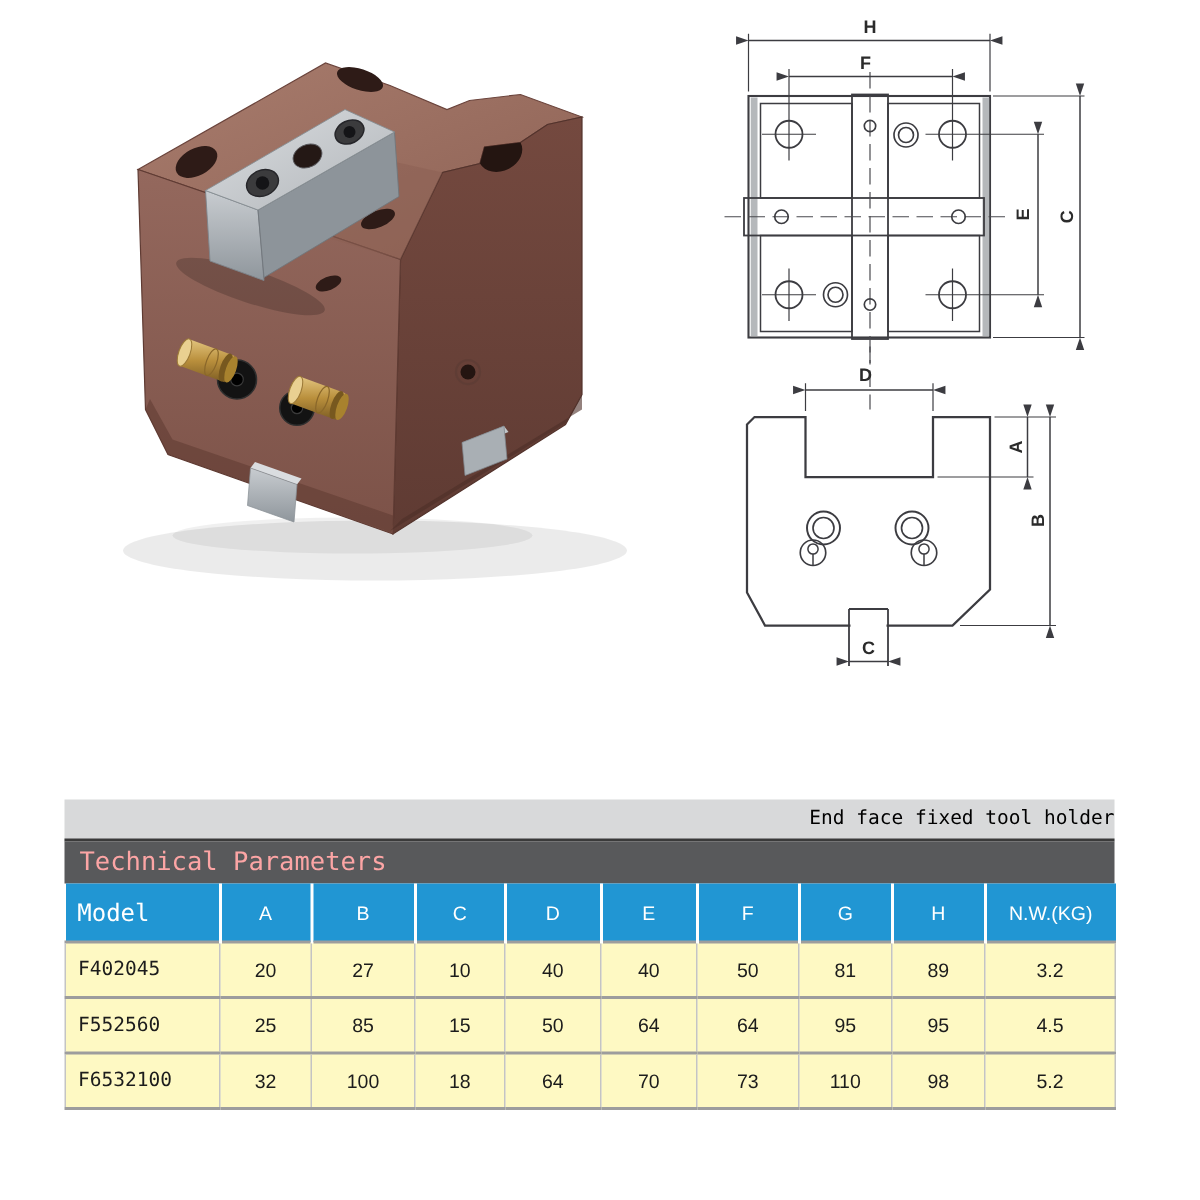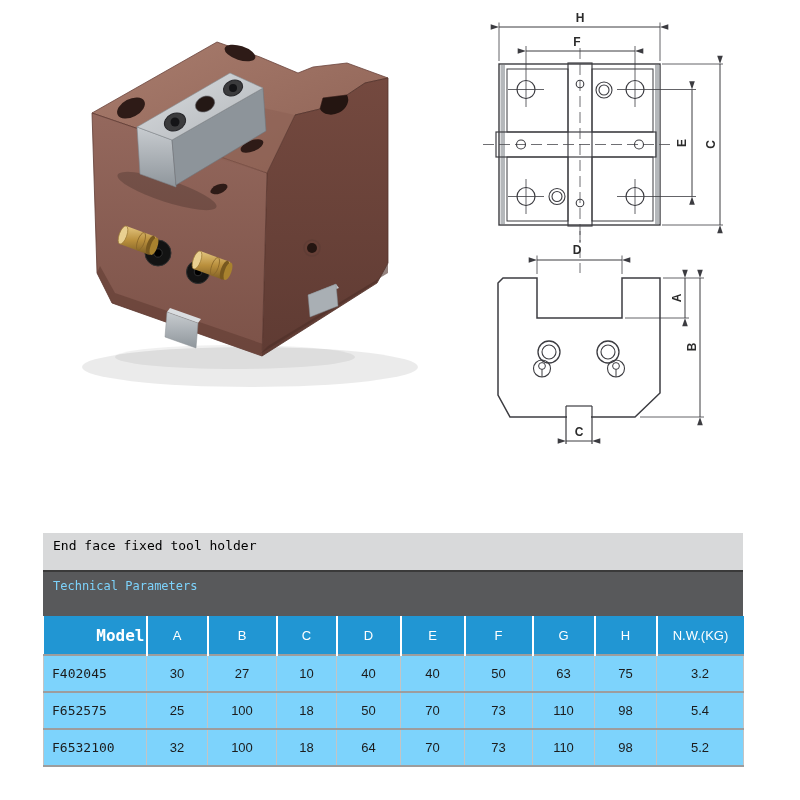--- a/index.html
+++ b/index.html
@@ -5,45 +5,45 @@
   html,body{margin:0;padding:0;}
   body{
     width:800px;height:800px;position:relative;background:#ffffff;
     font-family:"Liberation Sans",sans-serif;overflow:hidden;
   }
   .photo-wrap{position:absolute;left:55px;top:5px;width:395px;height:390px;}
   .drawing-wrap{position:absolute;left:460px;top:0;width:300px;height:470px;}
 
   .spec-table{position:absolute;left:43px;top:533px;width:700px;}
   .tbl-title{
-    box-sizing:border-box;height:39px;line-height:26px;
+    box-sizing:border-box;height:28px;line-height:26px;
     background:var(--title-bg,#d8d9da);color:#000;
     font-family:"DejaVu Sans Mono",monospace;font-size:13px;
-    padding-left:10px;border-bottom:2px solid #3a3a3a;
+    padding-left:10px;border-bottom:2px solid #3a3a3a;text-align:right;
   }
   .tbl-sub{
-    box-sizing:border-box;height:44px;line-height:28px;
-    background:var(--subtitle-bg,#58595b);color:#7dd3fc;
-    font-family:"DejaVu Sans Mono",monospace;font-size:12px;
+    box-sizing:border-box;height:28px;line-height:28px;
+    background:var(--subtitle-bg,#58595b);color:#fca5a5;
+    font-family:"DejaVu Sans Mono",monospace;font-size:17px;
     padding-left:10px;
   }
   table.params{border-collapse:collapse;width:700px;table-layout:fixed;}
   table.params thead th{
     background:var(--header-blue,#2196d3);color:#fff;height:36px;
     font-weight:normal;font-size:13px;border-left:2px solid #fff;
   }
   table.params thead th:first-child{border-left:none;}
   table.params thead th.model{
-    text-align:right;padding-left:8px;
-    font-family:"DejaVu Sans Mono",monospace;font-weight:bold;font-size:16px;
+    text-align:left;padding-left:8px;
+    font-family:"DejaVu Sans Mono",monospace;font-weight:normal;font-size:16px;
   }
   table.params tbody td{
     height:33px;text-align:center;font-size:13px;color:#1c1c1c;
     border-top:2px solid #9d9d9d;border-left:1px solid #c4c4c4;
-    border-right:1px solid #c4c4c4;background:#7dd3fc;
+    border-right:1px solid #c4c4c4;background:#fef9c3;
   }
   table.params tbody tr:last-child td{border-bottom:2px solid #9d9d9d;}
   table.params tbody td.model{
     text-align:left;padding-left:8px;font-family:"DejaVu Sans Mono",monospace;
   }
   .dim-label{font-family:"Liberation Sans",sans-serif;font-size:12px;font-weight:bold;fill:#2b2b2b;}
 </style>
 </head>
 <body style="--header-blue: #2196d3; --subtitle-bg: #58595b; --title-bg: #d8d9da;">
 
@@ -261,41 +261,41 @@
           <th>E</th>
           <th>F</th>
           <th>G</th>
           <th>H</th>
           <th>N.W.(KG)</th>
         </tr>
     </thead>
     <tbody>
         <tr>
           <td class="model">F402045</td>
-          <td>30</td>
+          <td>20</td>
           <td>27</td>
           <td>10</td>
           <td>40</td>
           <td>40</td>
           <td>50</td>
-          <td>63</td>
-          <td>75</td>
+          <td>81</td>
+          <td>89</td>
           <td>3.2</td>
         </tr>
         <tr>
-          <td class="model">F652575</td>
+          <td class="model">F552560</td>
           <td>25</td>
-          <td>100</td>
-          <td>18</td>
+          <td>85</td>
+          <td>15</td>
           <td>50</td>
-          <td>70</td>
-          <td>73</td>
-          <td>110</td>
-          <td>98</td>
-          <td>5.4</td>
+          <td>64</td>
+          <td>64</td>
+          <td>95</td>
+          <td>95</td>
+          <td>4.5</td>
         </tr>
         <tr>
           <td class="model">F6532100</td>
           <td>32</td>
           <td>100</td>
           <td>18</td>
           <td>64</td>
           <td>70</td>
           <td>73</td>
           <td>110</td>

